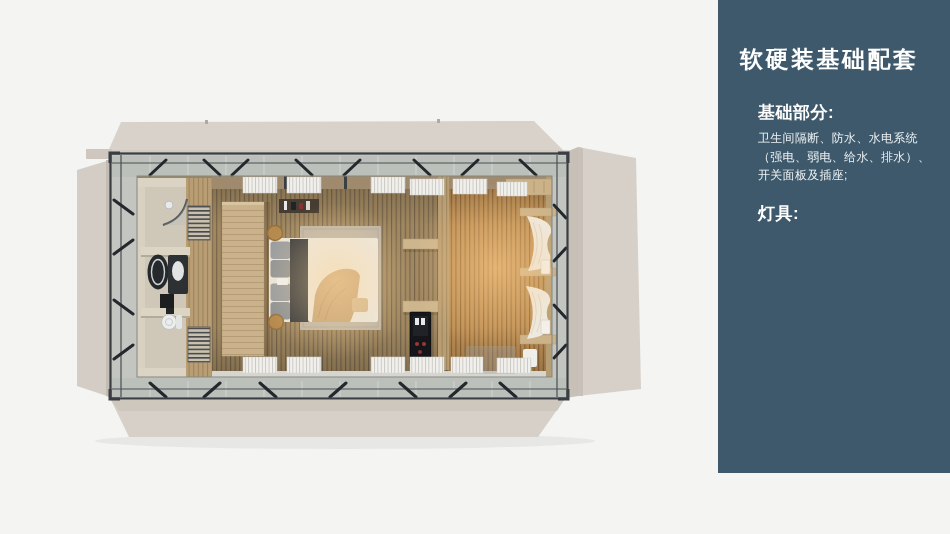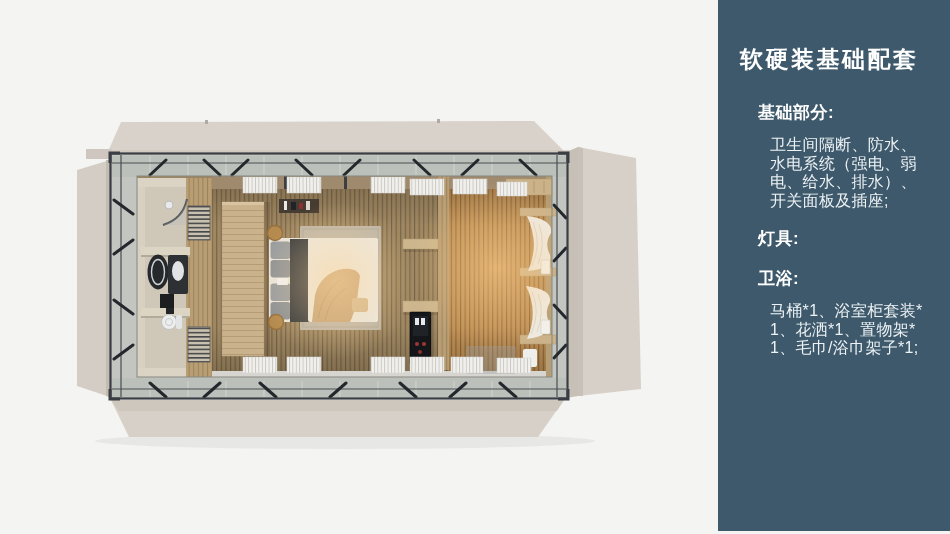--- a/index.html
+++ b/index.html
@@ -1,26 +1,26 @@
 <!DOCTYPE html>
 <html><head>
 <meta charset="utf-8">
 <style>
   html,body{margin:0;padding:0;background:#e8e8e6;}
   .stage{position:relative;width:950px;height:534px;background:#f4f4f2;overflow:hidden;
          font-family:"Liberation Sans","DejaVu Sans",sans-serif;}
   .render{position:absolute;left:0;top:0;width:718px;height:534px;}
-  .sidebar{position:absolute;left:718px;top:0;width:232px;height:531px;
+  .sidebar{position:absolute;left:718px;top:0;width:232px;height:473px;
            background:#3d596b;color:#ffffff;box-sizing:border-box;
            padding:44px 21px 0 22px;}
   .sidebar h1{margin:0 0 26px 0;font-size:23px;font-weight:bold;letter-spacing:2.5px;
               color:#ffffff;white-space:nowrap;}
   .sec{margin:0 0 17px 18px;width:182px;}
   .sec h2{margin:0 0 5px 0;font-size:17px;font-weight:bold;color:#ffffff;letter-spacing:.5px;}
-  .sec p{margin:12px;font-size:16px;line-height:18.5px;color:#edf2f5;letter-spacing:.3px;
+  .sec p{margin:0;font-size:12px;line-height:18.5px;color:#edf2f5;letter-spacing:.3px;
          word-break:break-all;}
 </style>
 </head>
 <body>
 
 <div class="stage">
 
   <div class="render">
   <svg width="718" height="534" viewBox="0 0 718 534" xmlns="http://www.w3.org/2000/svg">
     <defs>
@@ -263,21 +263,17 @@
     <div class="sec">
       <h2>基础部分:</h2>
       <p>卫生间隔断、防水、水电系统（强电、弱电、给水、排水）、开关面板及插座;</p>
     </div>
 
 
     <div class="sec">
       <h2>灯具:</h2>
     </div>
 
-    <div class="sec">
-      <h2>卫浴:</h2>
-      <p>马桶*1、浴室柜套装*1、花洒*1、置物架*1、毛巾/浴巾架子*1;</p>
-    </div>
 
     <div class="sec">
     </div>
   </aside>
 </div>
 
 </body></html>

